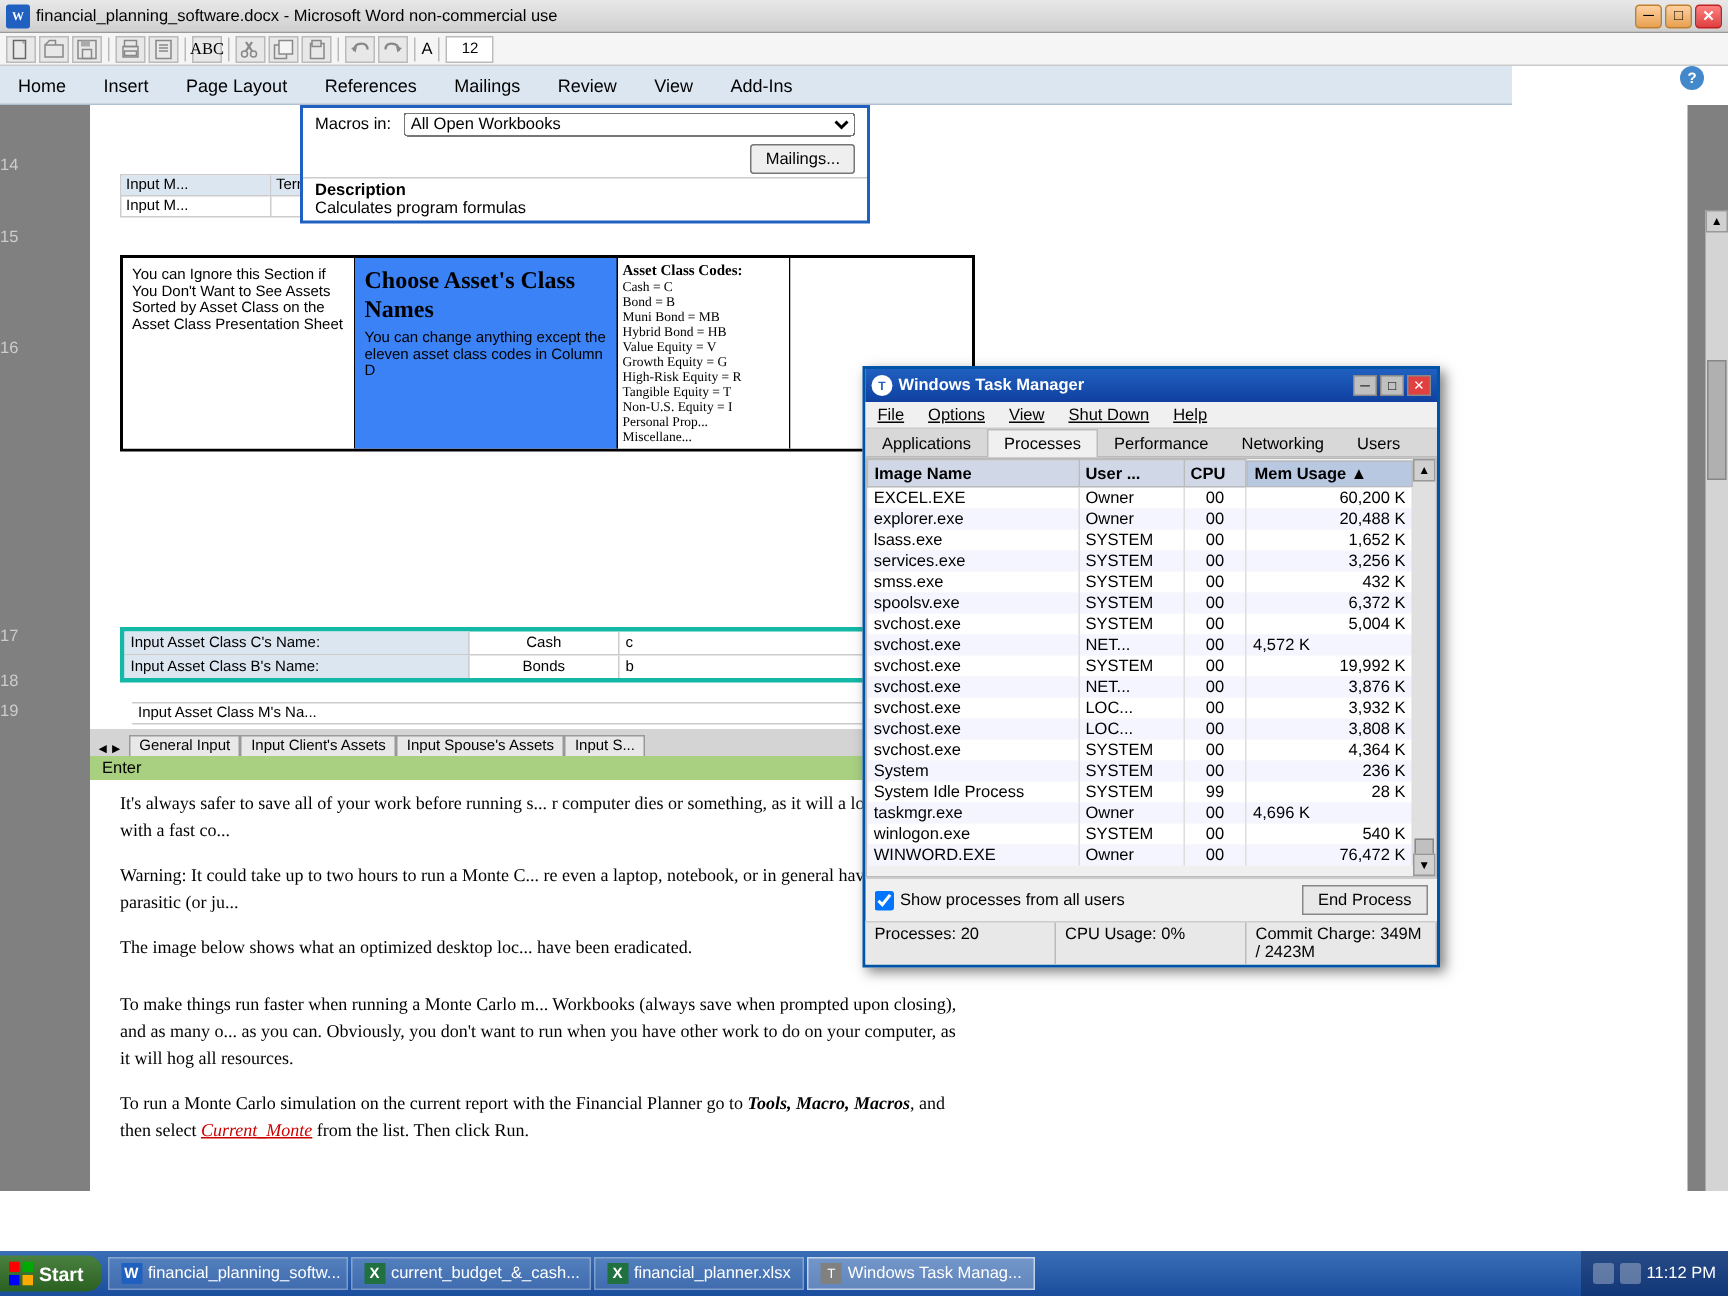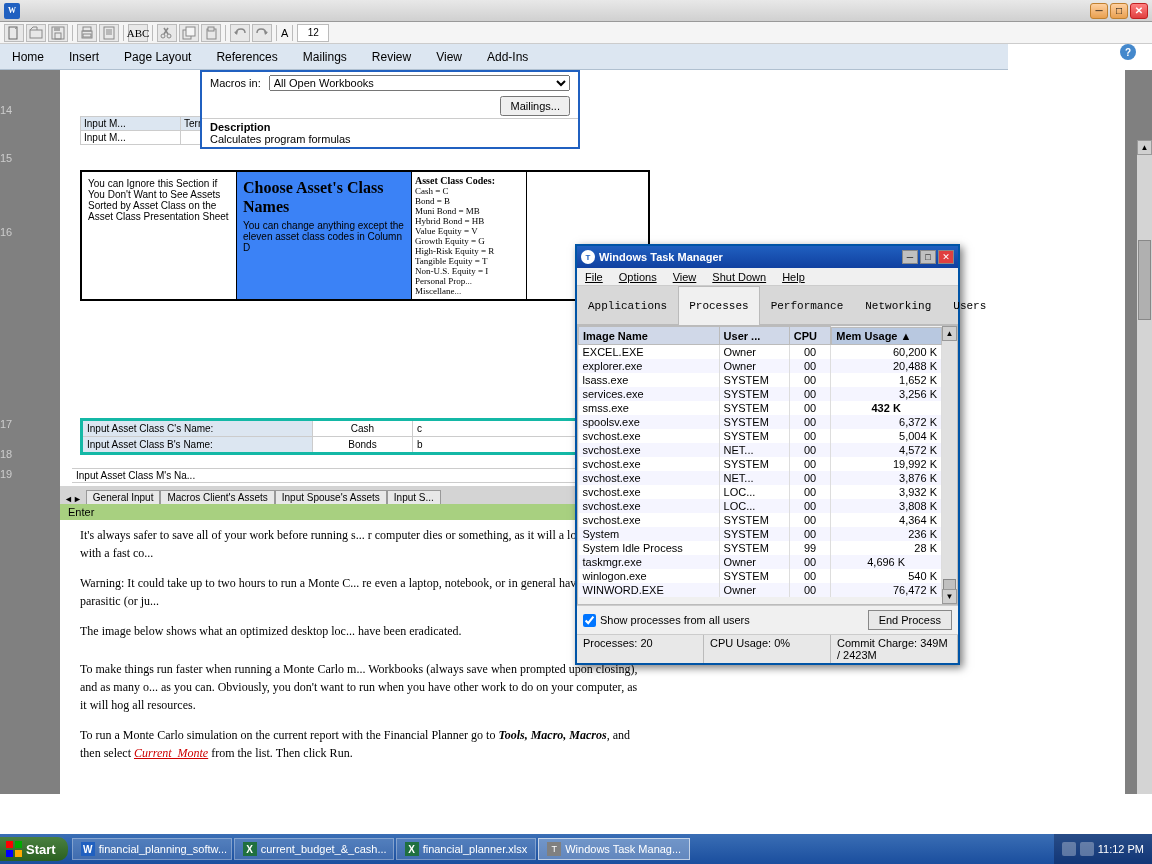--- a/index.html
+++ b/index.html
@@ -29,21 +29,21 @@
     .task-manager { position: absolute; top: 244px; left: 575px; width: 385px; background: #f0f0f0; border: 2px solid #0054a6; box-shadow: 3px 3px 8px rgba(0,0,0,0.5); z-index: 100; font-family: Arial, sans-serif; font-size: 11px; }
     .tm-titlebar { height: 22px; background: linear-gradient(to bottom, #2060c0, #1040a0); display: flex; align-items: center; justify-content: space-between; padding: 0 4px; }
     .tm-title { color: #fff; font-size: 11px; font-weight: bold; display: flex; align-items: center; gap: 4px; }
     .tm-title-icon { width: 14px; height: 14px; background: #fff; border-radius: 50%; display: flex; align-items: center; justify-content: center; font-size: 8px; color: #2060c0; }
     .tm-controls { display: flex; gap: 2px; }
     .tm-btn { width: 16px; height: 14px; font-size: 9px; display: flex; align-items: center; justify-content: center; background: #c0c0c0; border: 1px solid #888; cursor: pointer; color: #000; }
     .tm-menubar { height: 18px; background: #f0f0f0; display: flex; align-items: center; border-bottom: 1px solid #ccc; }
     .tm-menu { padding: 0 8px; font-size: 11px; cursor: pointer; color: #000; }
     .tm-menu span { text-decoration: underline; }
     .tm-tabs { display: flex; border-bottom: 1px solid #bbb; background: #d8d8d8; }
-    .tm-tab { padding: 13px 10px; font-size: 11px; cursor: pointer; border: 1px solid transparent; border-bottom: none; margin-bottom: -1px; font-family: Liberation Mono, monospace; }
+    .tm-tab { padding: 3px 10px; font-size: 11px; cursor: pointer; border: 1px solid transparent; border-bottom: none; margin-bottom: -1px; }
     .tm-tab.active { background: #f0f0f0; border-color: #bbb; }
 
     
     .proc-table { width: 100%; border-collapse: collapse; font-size: 11px; }
     .proc-table th { background: #d0d8e8; border: 1px solid #bbb; padding: 2px 4px; text-align: left; font-size: 11px; cursor: pointer; }
     .proc-table th.sorted { background: #b8c8e0; }
     .proc-table td { border-right: 1px solid #ddd; padding: 1px 4px; font-size: 11px; }
     .proc-table tr:nth-child(odd) { background: #fff; }
     .proc-table tr:nth-child(even) { background: #f5f5ff; }
 
@@ -100,20 +100,21 @@
     .word-vscroll-up { position: absolute; top: 0; width: 15px; height: 15px; background: #d0d0d0; border: 1px solid #999; display: flex; align-items: center; justify-content: center; font-size: 8px; cursor: pointer; }
   </style>
 </head>
 <body>
 
 <div class="title-bar">
   <div class="title-bar-left">
     <div class="title-bar-logo">
       <span style="color:#fff;font-size:8px;font-weight:bold;">W</span>
     </div>
+    <span class="title-bar-text">financial_planning_software.docx - Microsoft Word non-commercial use</span>
   </div>
   <div class="title-bar-controls">
     <div class="xp-btn xp-min">─</div>
     <div class="xp-btn xp-max">□</div>
     <div class="xp-btn xp-close">✕</div>
   </div>
 </div>
 
 <div class="toolbar-area">
   <div class="toolbar-btn">
@@ -277,31 +278,31 @@
         <div style="width:100px;font-size:10px;font-family:Arial;padding:2px 4px;border-right:1px solid #ccc;text-align:center;">Cash</div>
         <div style="width:30px;font-size:10px;font-family:Arial;padding:2px 4px;">c</div>
       </div>
       <div style="display:flex;">
         <div style="width:230px;font-size:10px;font-family:Arial;padding:2px 4px;border-right:1px solid #ccc;background:#dce6f1;">Input Asset Class B's Name:</div>
         <div style="width:100px;font-size:10px;font-family:Arial;padding:2px 4px;border-right:1px solid #ccc;text-align:center;">Bonds</div>
         <div style="width:30px;font-size:10px;font-family:Arial;padding:2px 4px;">b</div>
       </div>
     </div>
 
-    <div style="position:absolute;top:398px;left:12px;width:520px;border-top:1px solid #ccc;border-bottom:1px solid #ccc;font-size:10px;font-family:Arial;padding:1px 4px;background:#fff;">
+    <div style="position:absolute;top:398px;left:28px;width:520px;border-top:1px solid #ccc;border-bottom:1px solid #ccc;font-size:10px;font-family:Arial;padding:1px 4px;background:#fff;">
       Input Asset Class M's Na...
     </div>
 
     <div style="position:absolute;top:416px;left:0;width:600px;display:flex;align-items:flex-end;height:18px;background:#d4d4d4;">
       <div style="display:flex;align-items:center;padding:0 4px;">
         <span style="font-size:9px;cursor:pointer;">◄</span>
         <span style="font-size:9px;cursor:pointer;">►</span>
       </div>
       <div style="padding:1px 6px;font-size:10px;font-family:Arial;border:1px solid #999;border-bottom:none;background:#e8e8e8;cursor:pointer;white-space:nowrap;">General Input</div>
-      <div style="padding:1px 6px;font-size:10px;font-family:Arial;border:1px solid #999;border-bottom:none;background:#e8e8e8;cursor:pointer;white-space:nowrap;">Macros Client's Assets</div>
+      <div style="padding:1px 6px;font-size:10px;font-family:Arial;border:1px solid #999;border-bottom:none;background:#e8e8e8;cursor:pointer;white-space:nowrap;">Input Client's Assets</div>
       <div style="padding:1px 6px;font-size:10px;font-family:Arial;border:1px solid #999;border-bottom:none;background:#e8e8e8;cursor:pointer;white-space:nowrap;">Input Spouse's Assets</div>
       <div style="padding:1px 6px;font-size:10px;font-family:Arial;border:1px solid #999;border-bottom:none;background:#e8e8e8;cursor:pointer;white-space:nowrap;">Input S...</div>
     </div>
 
     <div style="position:absolute;top:434px;left:0;width:600px;height:16px;background:#a8d080;display:flex;align-items:center;padding:0 8px;">
       <span style="font-size:11px;font-family:Arial;">Enter</span>
     </div>
 
     <div style="position:absolute;top:456px;left:20px;width:560px;">
       <p style="font-size:12px;font-family:'Times New Roman',serif;line-height:1.5;margin-bottom:12px;">
@@ -395,39 +396,39 @@
             <tr>
       <td>services.exe</td>
       <td>SYSTEM</td>
       <td style="text-align:center;">00</td>
       <td style="text-align:right;">3,256 K</td>
     </tr>
             <tr>
       <td>smss.exe</td>
       <td>SYSTEM</td>
       <td style="text-align:center;">00</td>
-      <td style="text-align:center;font-weight:bold;">432 K</td>
+      <td style="text-align:right;">432 K</td>
     </tr>
             <tr>
       <td>spoolsv.exe</td>
       <td>SYSTEM</td>
       <td style="text-align:center;">00</td>
       <td style="text-align:right;">6,372 K</td>
     </tr>
             <tr>
       <td>svchost.exe</td>
       <td>SYSTEM</td>
       <td style="text-align:center;">00</td>
       <td style="text-align:right;">5,004 K</td>
     </tr>
             <tr>
       <td>svchost.exe</td>
       <td>NET...</td>
       <td style="text-align:center;">00</td>
-      <td style="text-align:right;">4,572 K</td>
+      <td style="text-align:left;">4,572 K</td>
     </tr>
             <tr>
       <td>svchost.exe</td>
       <td>SYSTEM</td>
       <td style="text-align:center;">00</td>
       <td style="text-align:right;">19,992 K</td>
     </tr>
             <tr>
       <td>svchost.exe</td>
       <td>NET...</td>
@@ -461,21 +462,21 @@
             <tr>
       <td>System Idle Process</td>
       <td>SYSTEM</td>
       <td style="text-align:center;">99</td>
       <td style="text-align:right;">28 K</td>
     </tr>
             <tr>
       <td>taskmgr.exe</td>
       <td>Owner</td>
       <td style="text-align:center;">00</td>
-      <td style="text-align:center;">4,696 K</td>
+      <td style="text-align:left;">4,696 K</td>
     </tr>
             <tr>
       <td>winlogon.exe</td>
       <td>SYSTEM</td>
       <td style="text-align:center;">00</td>
       <td style="text-align:right;">540 K</td>
     </tr>
             <tr>
       <td>WINWORD.EXE</td>
       <td>Owner</td>

